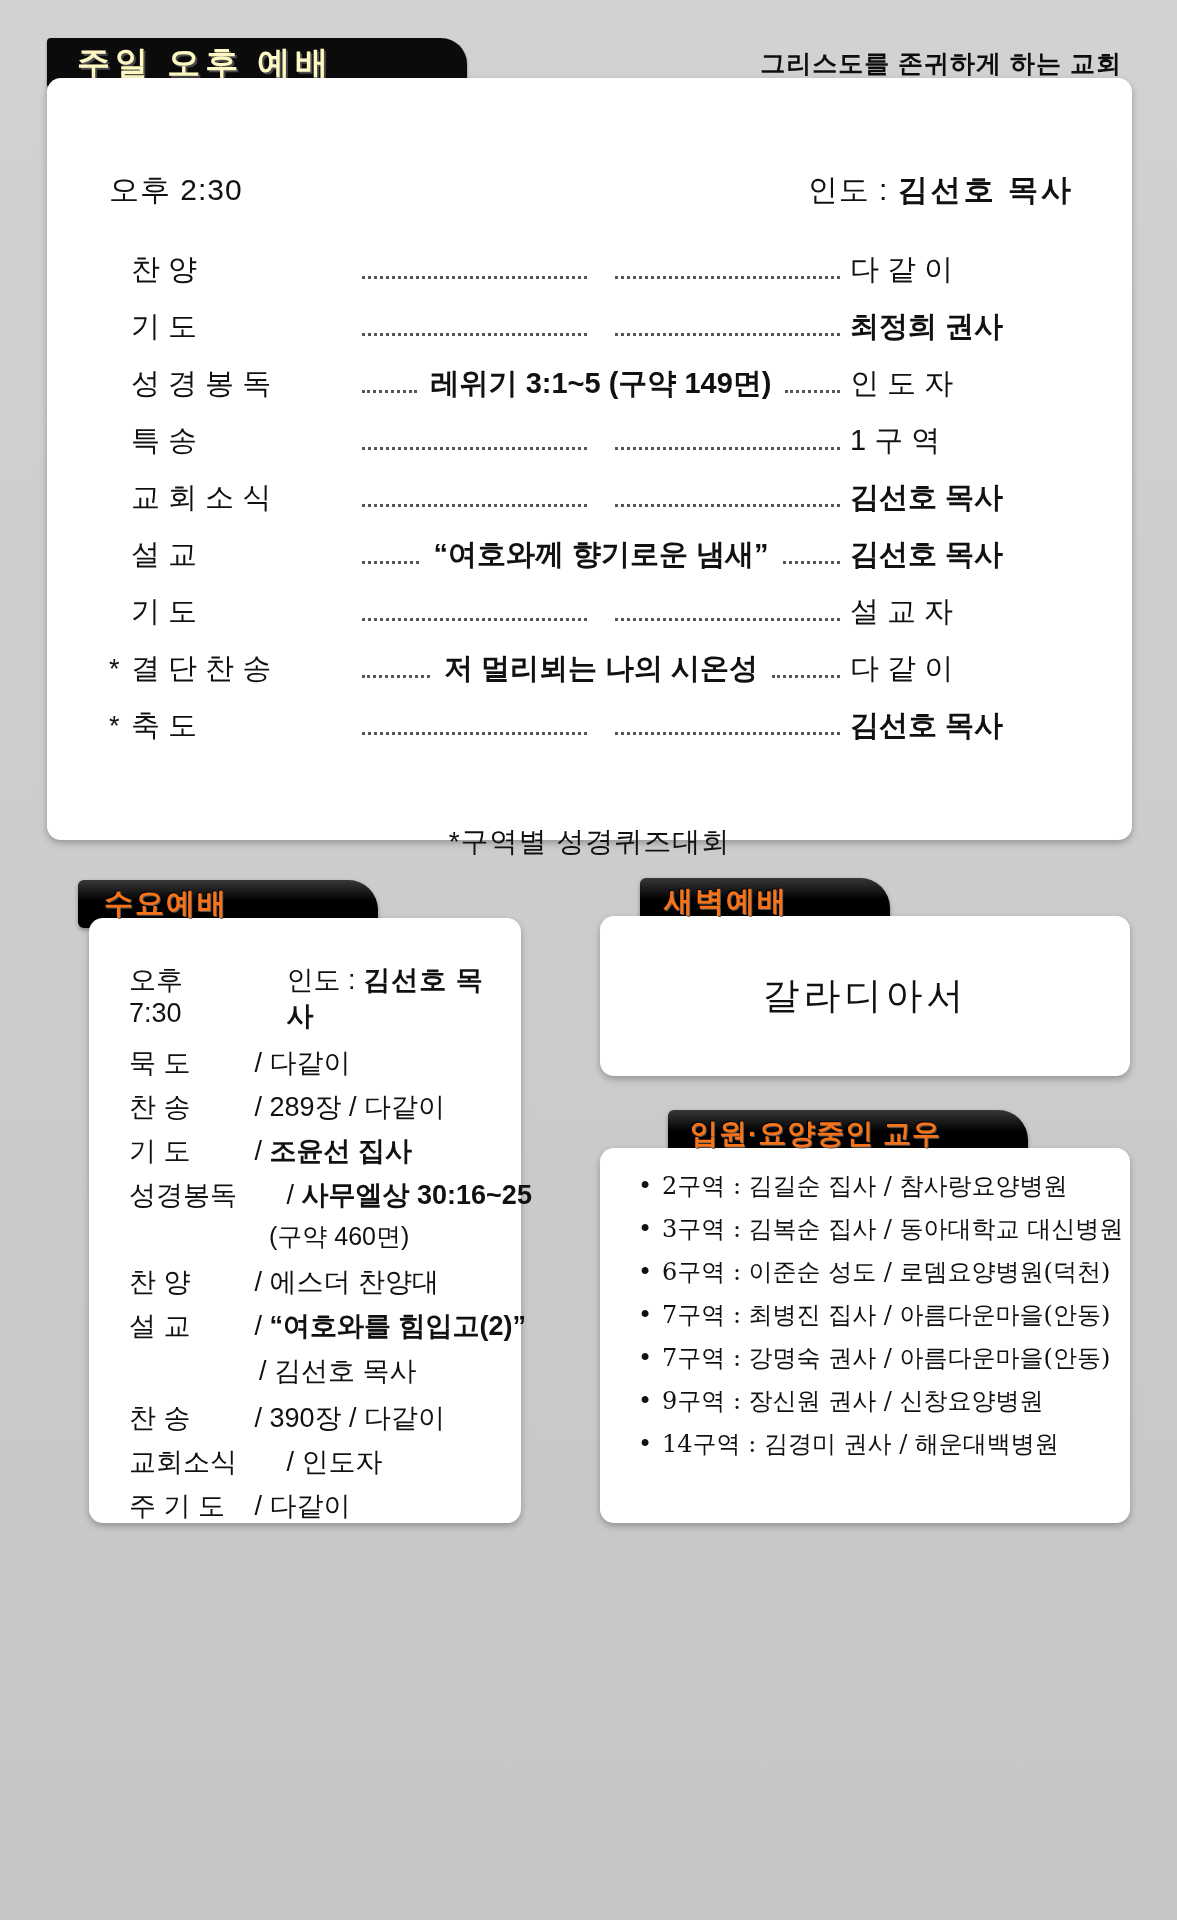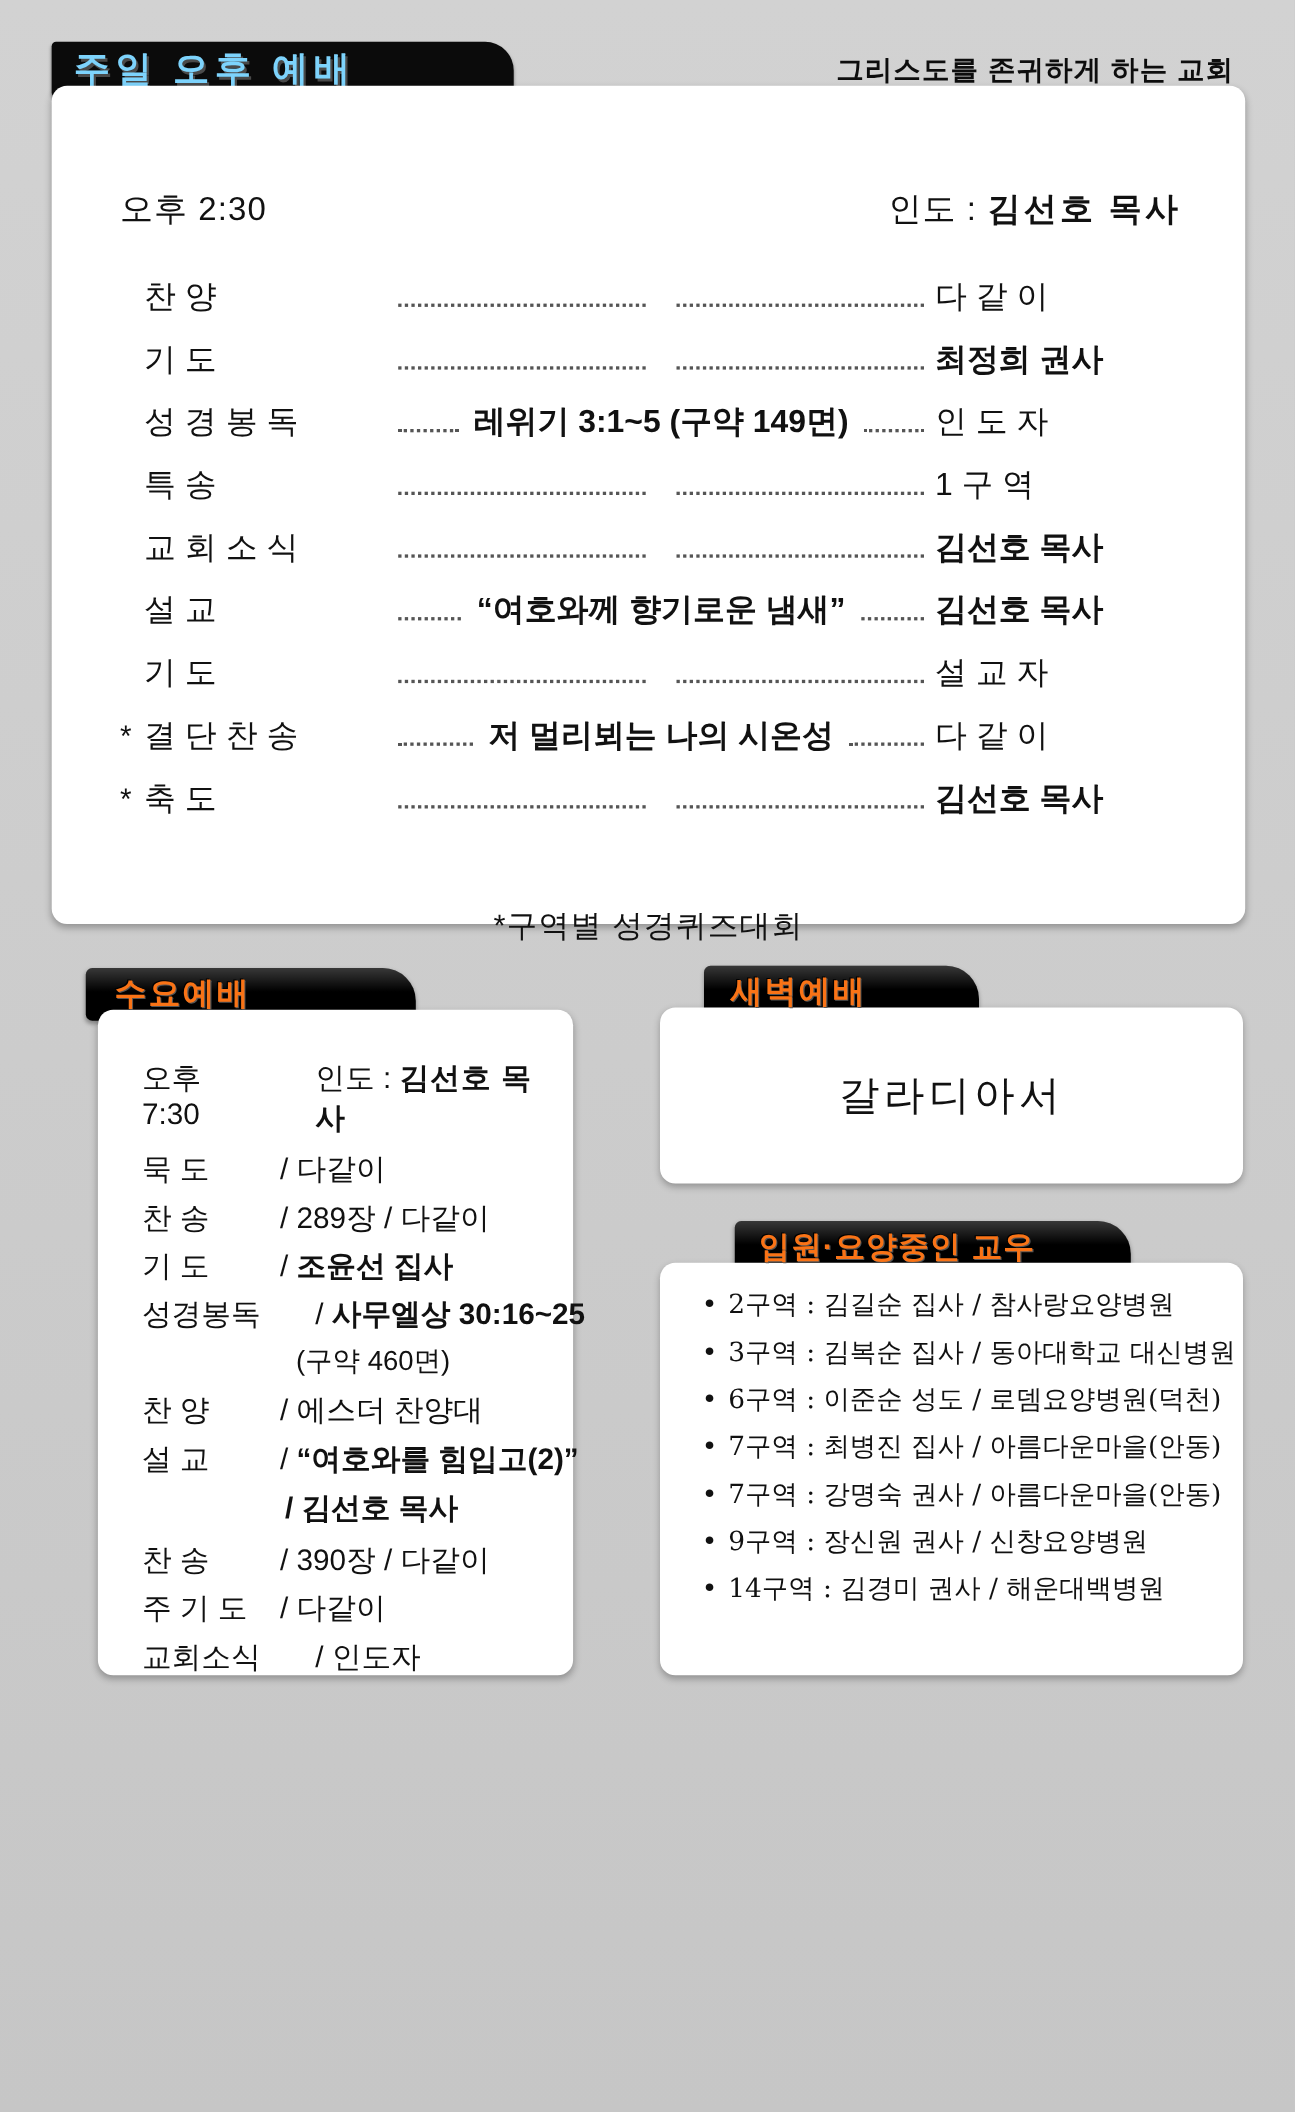--- a/index.html
+++ b/index.html
@@ -63,25 +63,25 @@
     width: 420px;
     height: 50px;
     background: #0b0b0b;
     border-radius: 4px 26px 4px 4px;
     display: flex;
     align-items: center;
     position: relative;
     box-shadow: 0 2px 3px rgba(0,0,0,.4);
   }
   .main-banner span {
-    color: #7dd3fc;
+    color: #fef9c3;
     font-weight: bold;
     font-size: 33px;
     letter-spacing: 5px;
-    padding-left: 20px;
+    padding-left: 30px;
     text-shadow: 2px 2px 0 #4a4a4a;
   }
   .slogan {
     margin-left: auto;
     font-size: 25px;
     font-weight: bold;
     color: #0d0d0d;
     letter-spacing: 1px;
     padding-right: 10px;
   }
@@ -207,21 +207,21 @@
     vertical-align: baseline;
   }
   .wed-line .nm.wide { width: 150px; }
   .wed-line b { font-weight: bold; }
   .wed-sub {
     font-size: 25px;
     margin: -6px 0 16px 150px;
   }
   .wed-sub2 {
     font-size: 27px;
-    font-weight: bold;
+    font-weight: normal;
     margin: -4px 0 16px 140px;
   }
 
   
   #dawn-banner {
     position: absolute;
     left: 640px;
     top: 878px;
     width: 250px;
     height: 48px;
@@ -434,28 +434,28 @@
       <b>“여호와를 힘입고(2)”</b>
     </div>
     <div class="wed-sub2">/  김선호 목사</div>
 
     <div class="wed-line">
       <span class="nm">찬      송</span>
       <span>/</span>
       <span>390장 / 다같이</span>
     </div>
     <div class="wed-line">
+      <span class="nm wide">교회소식</span>
+      <span>/</span>
+      <span>인도자</span>
+    </div>
+    <div class="wed-line">
       <span class="nm">주 기 도</span>
       <span>/</span>
       <span>다같이</span>
-    </div>
-    <div class="wed-line">
-      <span class="nm wide">교회소식</span>
-      <span>/</span>
-      <span>인도자</span>
     </div>
   </div>
 
   <div class="banner" id="dawn-banner">
     <span class="banner-text">새벽예배</span>
   </div>
   <div class="card" id="dawn-card">
     <div class="dawn-text">갈라디아서</div>
   </div>
 

